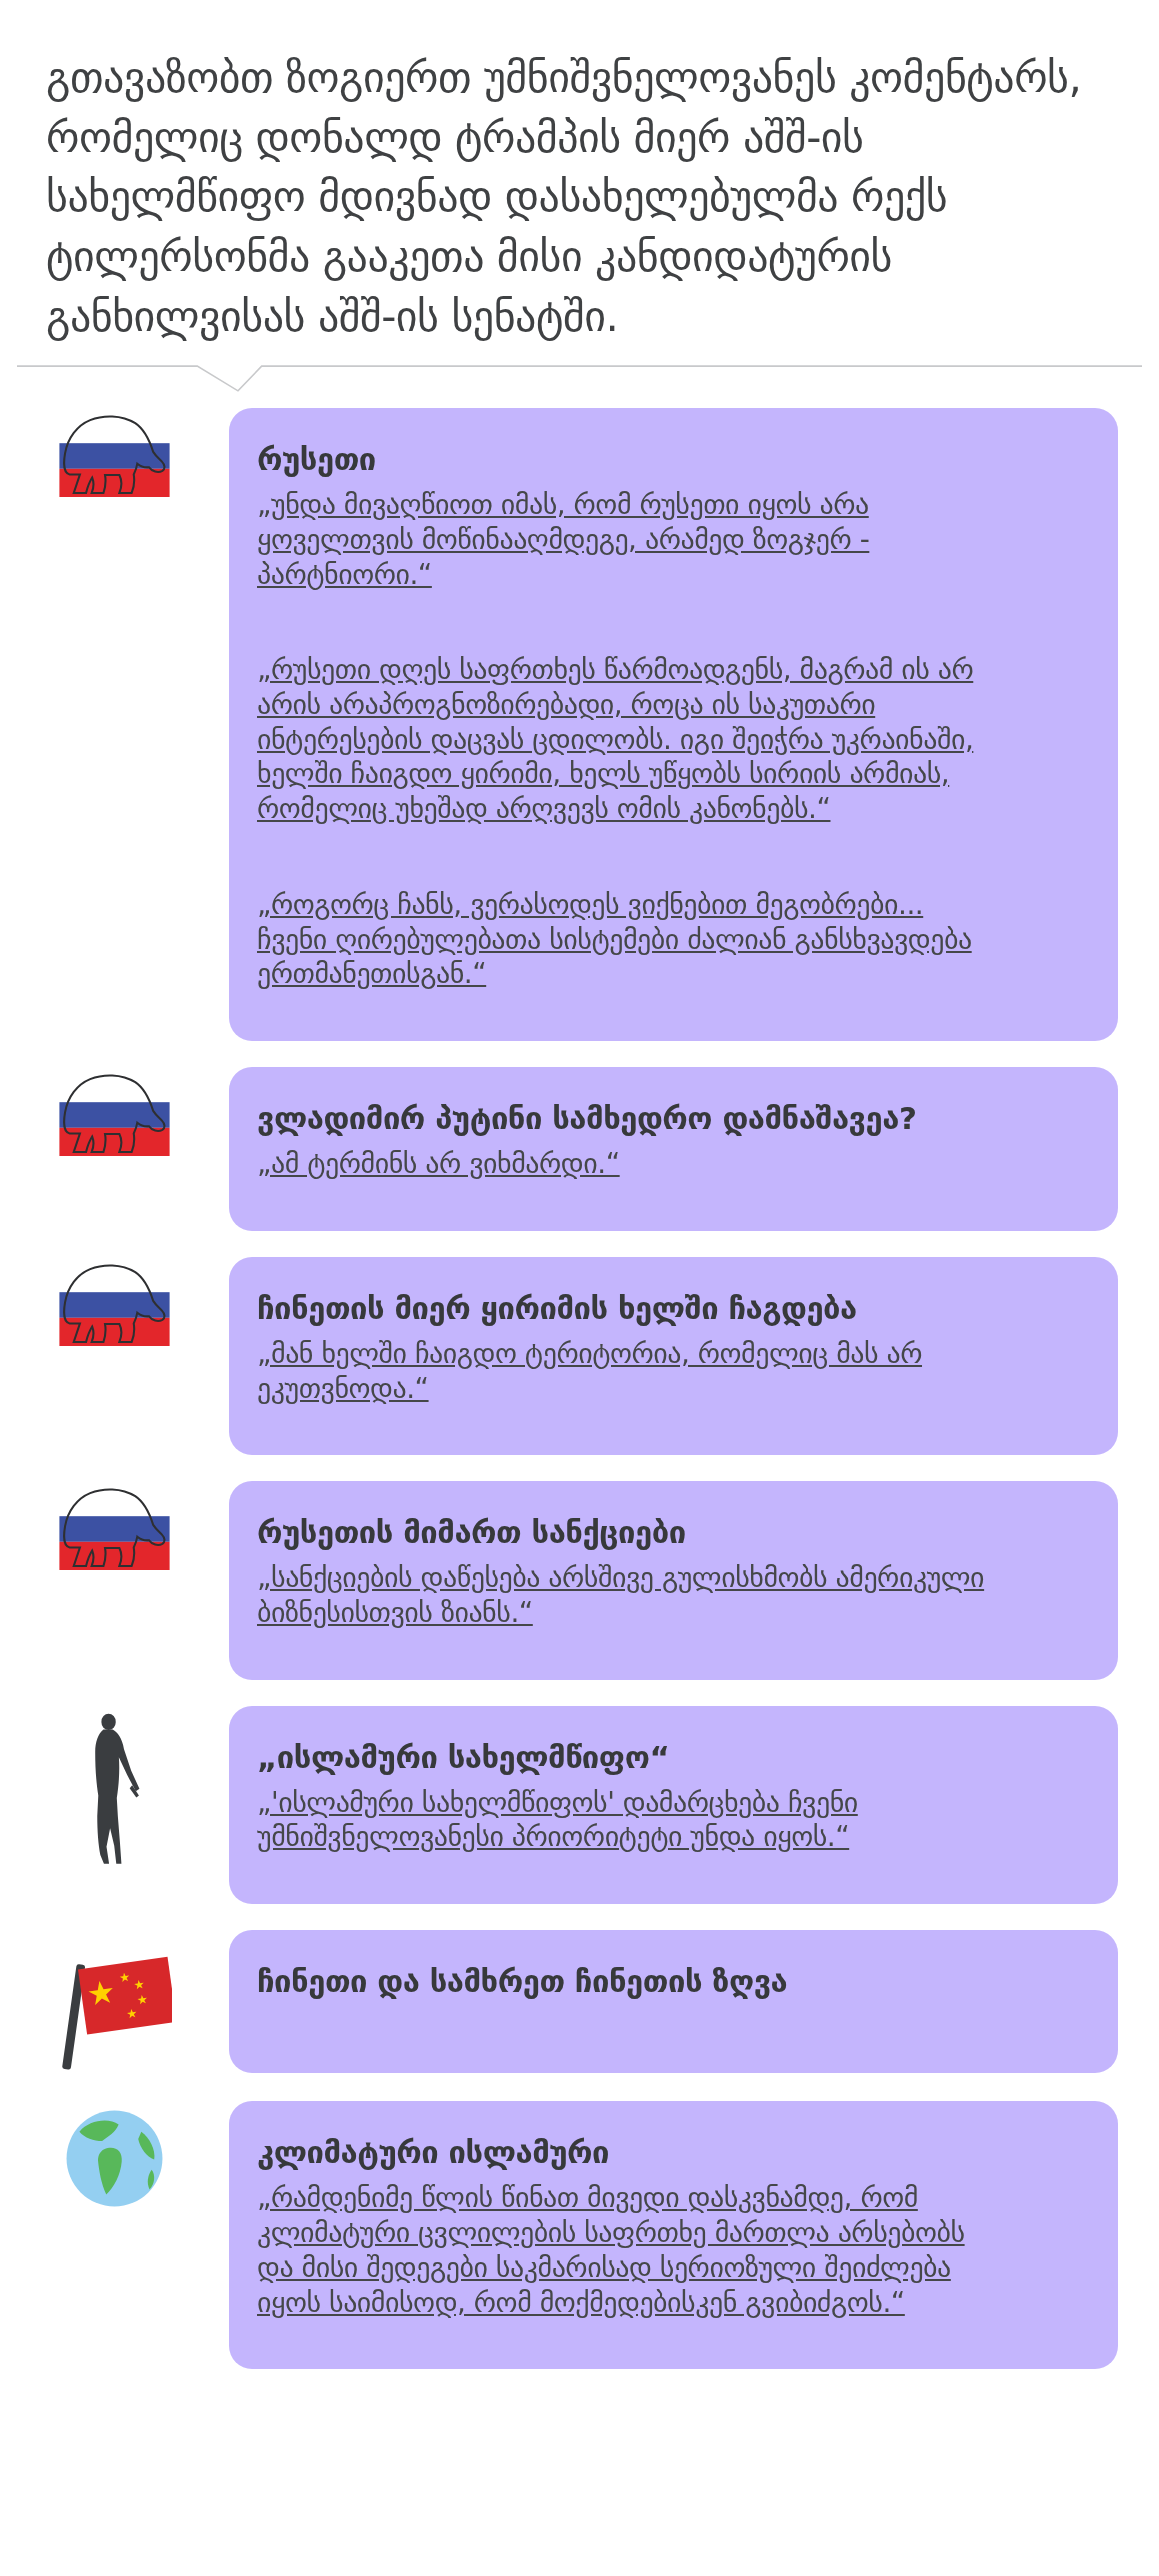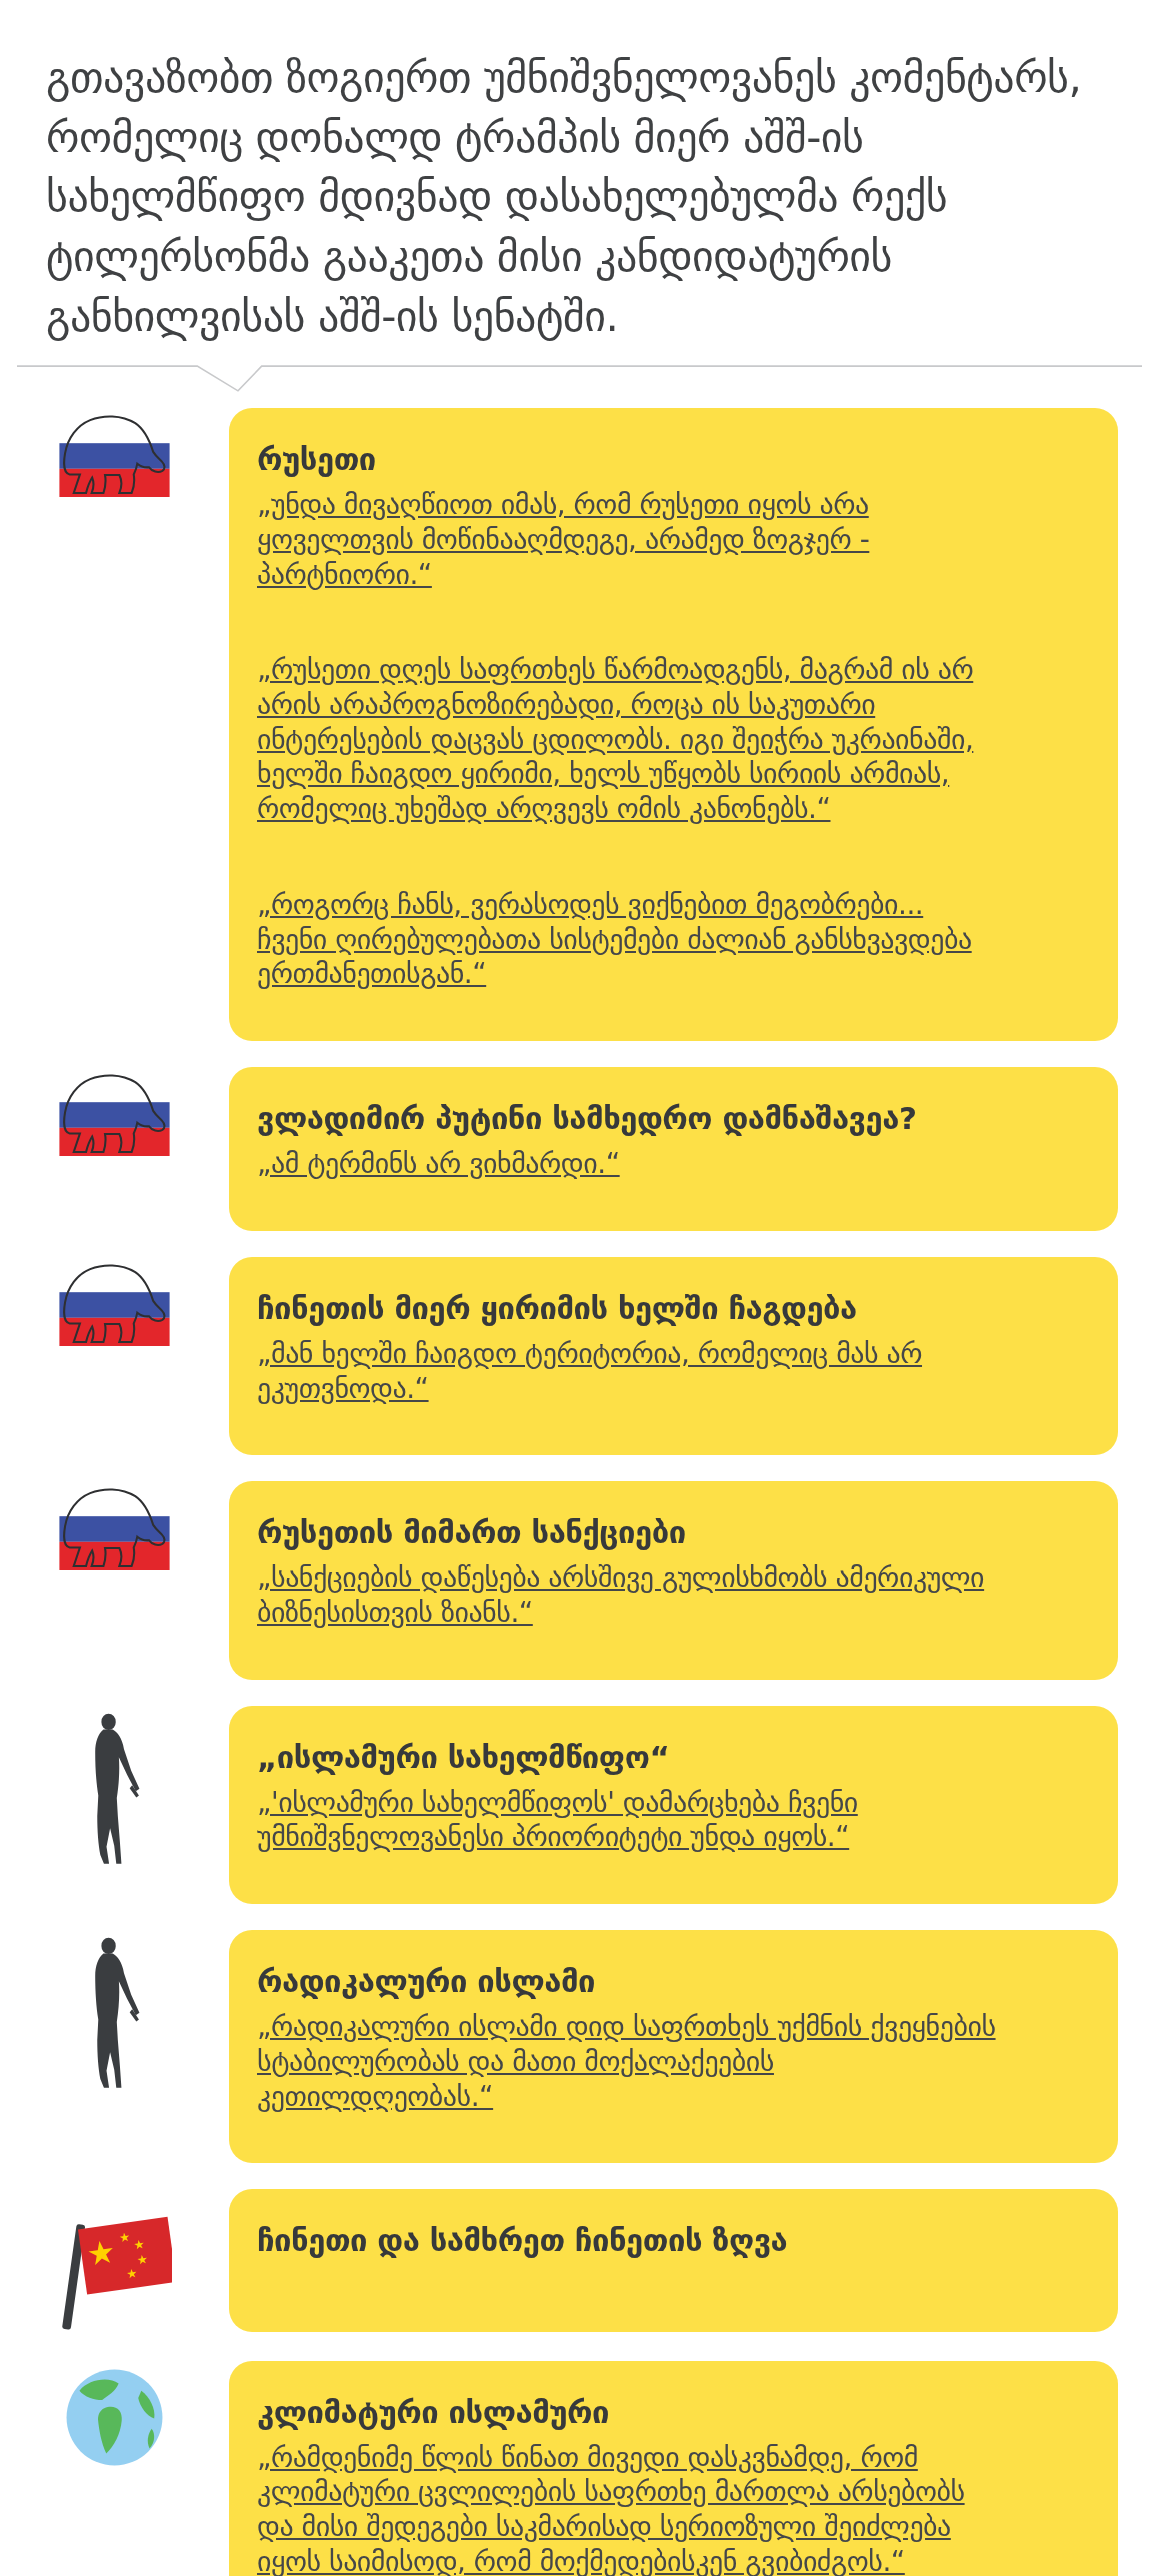--- a/index.html
+++ b/index.html
@@ -16,21 +16,21 @@
     margin-top:30px;font-size:42px;line-height:1.42;color:#3F4143;
     max-width:1061px;letter-spacing:-0.5px;
   }
   .divider{display:block;margin-top:17.5px;}
   .sections{margin-top:14.4px;}
   .section{display:flex;align-items:flex-start;margin-bottom:26px;}
   .icon-col{
     flex:0 0 229px;display:flex;justify-content:center;padding-top:7.2px;
   }
   .card{
-    flex:1;margin-right:41px;background:#fde047;border-radius:23px;
+    flex:1;margin-right:41px;background:#c4b5fd;border-radius:23px;
     padding:32px 118px 49px 28px;min-height:62px;
   }
   .card-title{
     font-size:31px;font-weight:bold;color:#37393B;line-height:1.25;
     margin:0 0 9.3px 0;letter-spacing:-0.5px;max-width:752px;
   }
   .quote{
     font-size:28px;line-height:1.24;color:#454749;margin:0;
     letter-spacing:-0.5px;max-width:752px;text-decoration:underline;
   }
@@ -156,35 +156,20 @@
   </svg>
 </div>
     <div class="card">
       <h2 class="card-title">„ისლამური სახელმწიფო“</h2>
       <div class="quotes">
           <p class="quote">„'ისლამური სახელმწიფოს' დამარცხება ჩვენი უმნიშვნელოვანესი პრიორიტეტი უნდა იყოს.“</p>
         </div>
     </div>
   </div>
 
-  <div class="section">
-    <div class="icon-col">
-  <svg width="54" height="152" viewBox="0 0 105 295">
-    <ellipse cx="40" cy="17" rx="14" ry="16" fill="#3A3D40"></ellipse>
-    <path fill="#3A3D40" d="M30,32 C20,40 14,56 14,76 C14,106 16,136 20,160 L18,200 C18,230 20,255 24,276 L31,293 L41,293 L36,260 L43,224 L51,258 L55,293 L65,293 L62,250 L58,200 L56,165 C60,140 62,110 60,86 L76,120 L93,152 L100,147 L84,112 L70,70 C66,48 58,38 48,32 Z"></path>
-    <path fill="#3A3D40" d="M86,140 L99,160 L94,164 L81,146 Z"></path>
-  </svg>
-</div>
-    <div class="card">
-      <h2 class="card-title">რადიკალური ისლამი</h2>
-      <div class="quotes">
-          <p class="quote">„რადიკალური ისლამი დიდ საფრთხეს უქმნის ქვეყნების სტაბილურობას და მათი მოქალაქეების კეთილდღეობას.“</p>
-        </div>
-    </div>
-  </div>
 
   <div class="section">
     <div class="icon-col">
   <svg width="114" height="138" viewBox="0 0 222 268">
     <rect x="22" y="52" width="17" height="206" rx="5" transform="rotate(8 30 155)" fill="#3A3D40"></rect>
     <g transform="rotate(-8 45 70)">
       <rect x="40" y="62" width="176" height="128" fill="#D7282A"></rect>
       <text x="78" y="135" font-size="62" fill="#FFD100" text-anchor="middle">★</text>
       <text x="128" y="98" font-size="24" fill="#FFD100" text-anchor="middle">★</text>
       <text x="154" y="116" font-size="24" fill="#FFD100" text-anchor="middle">★</text>

